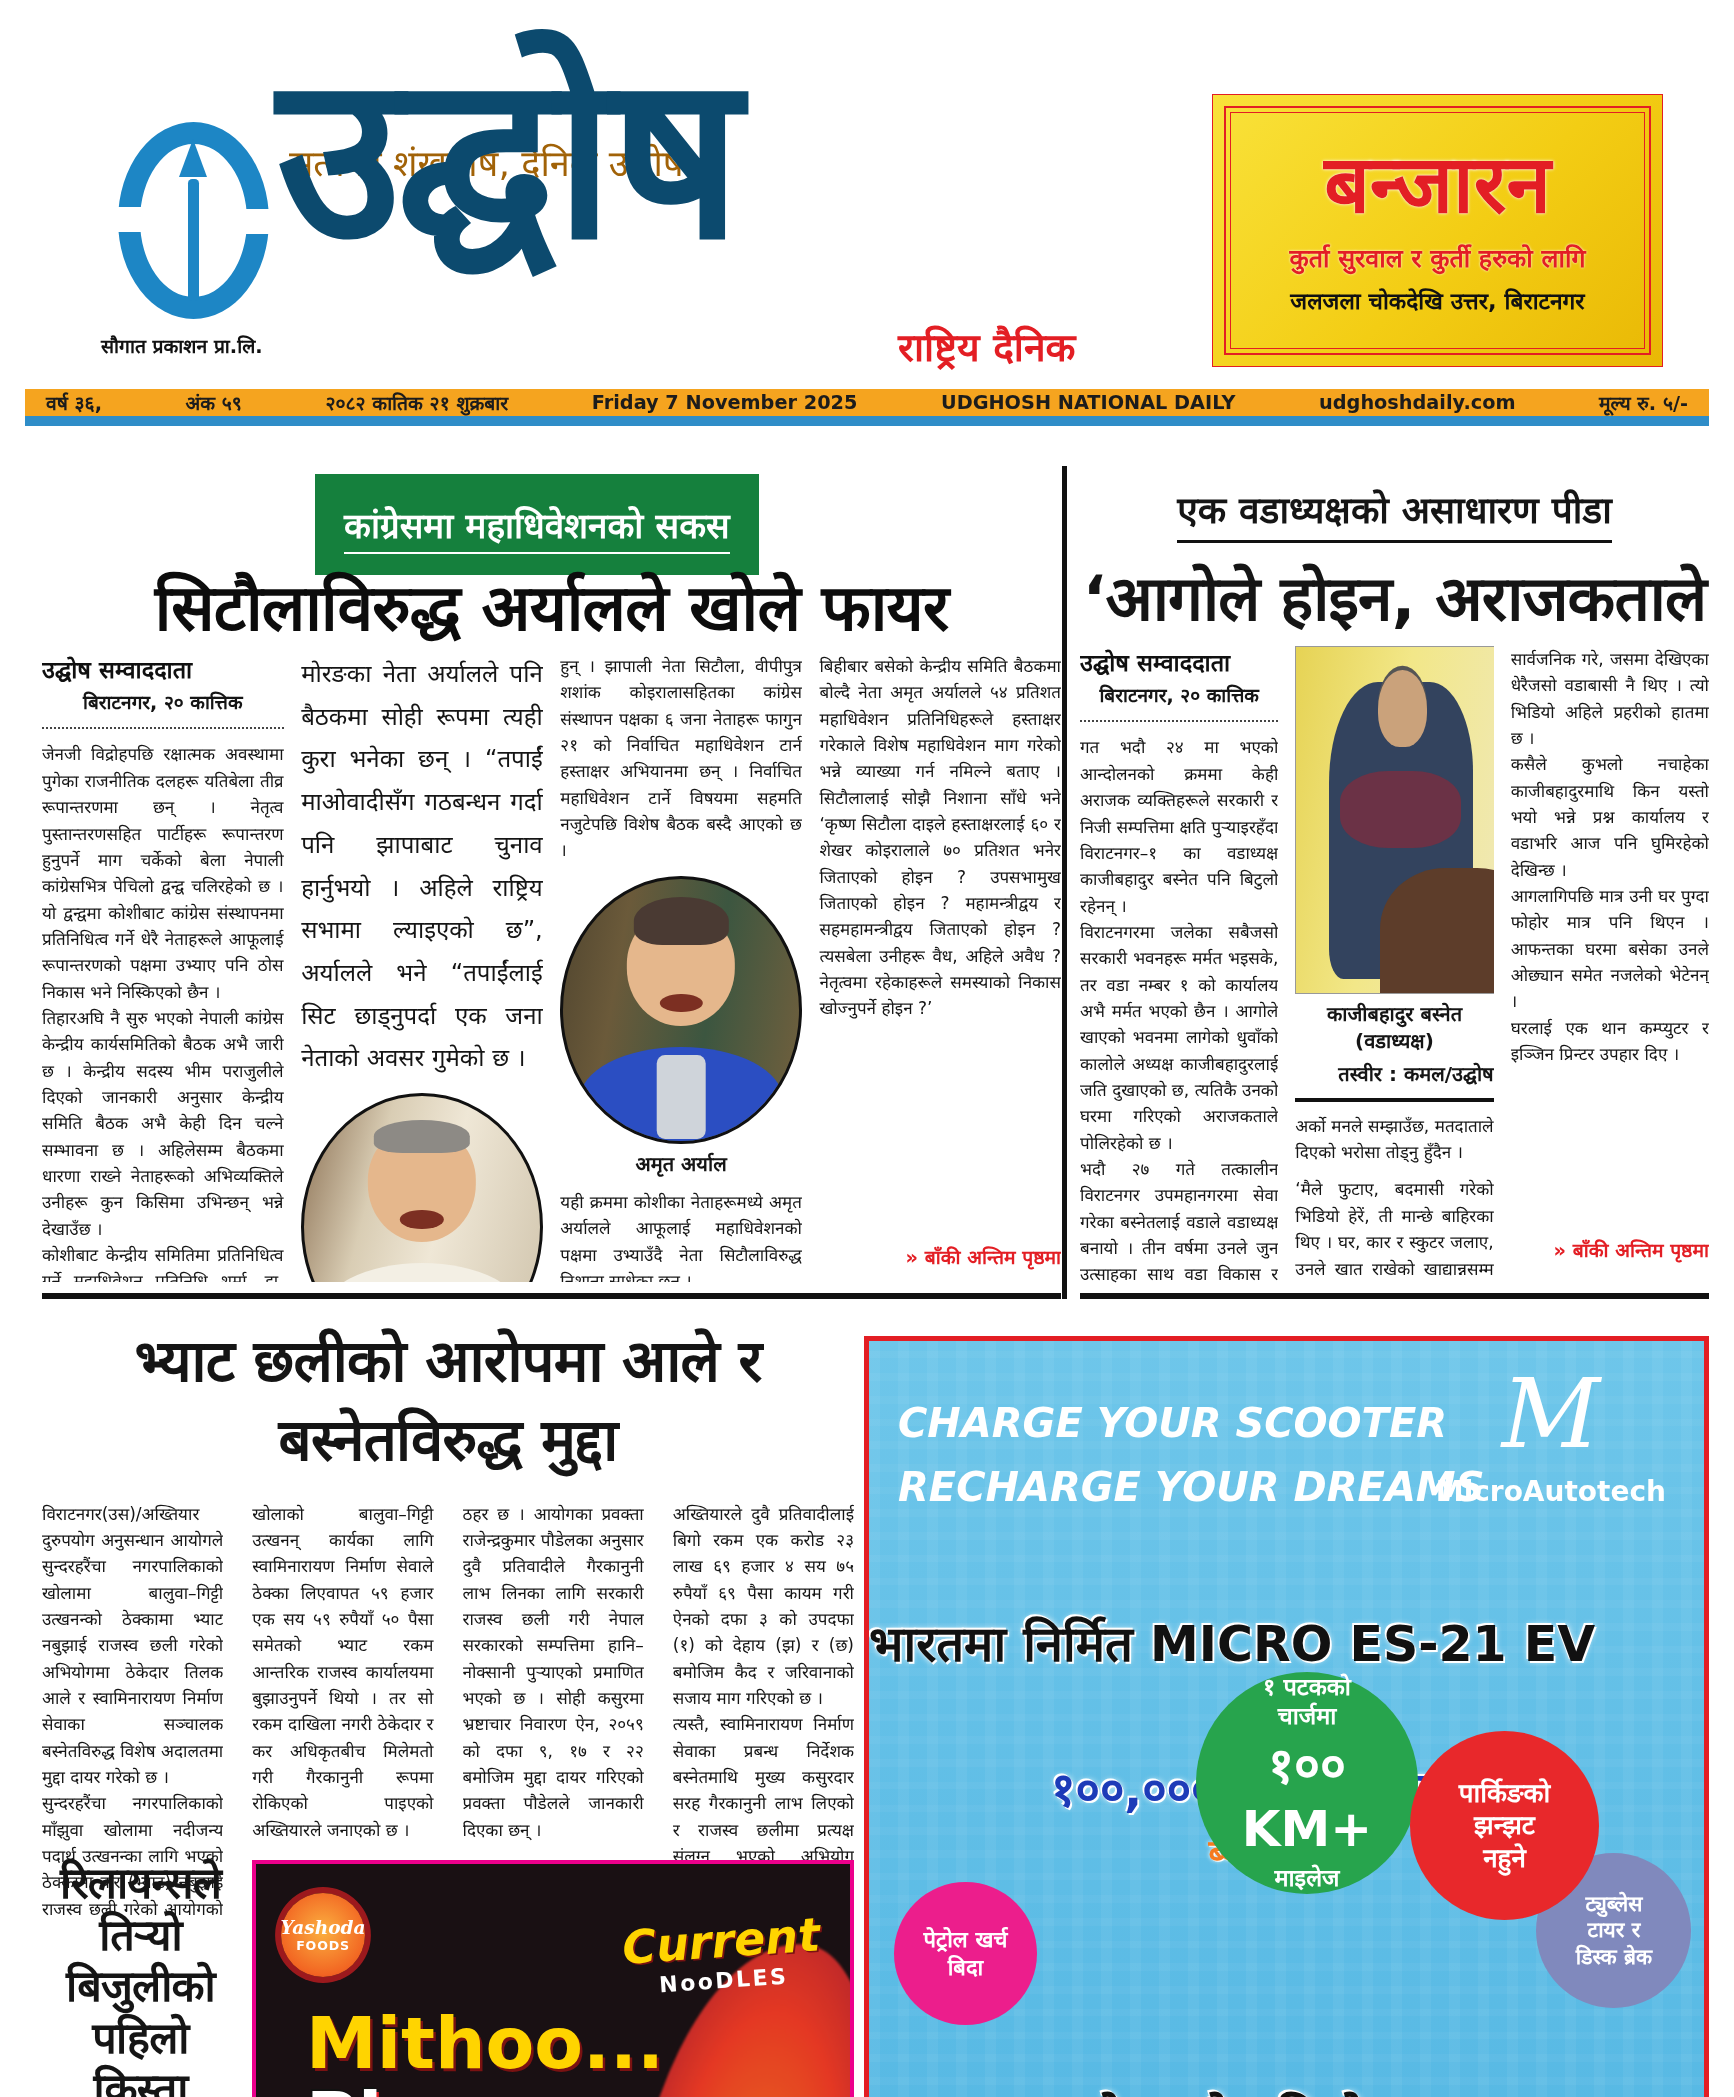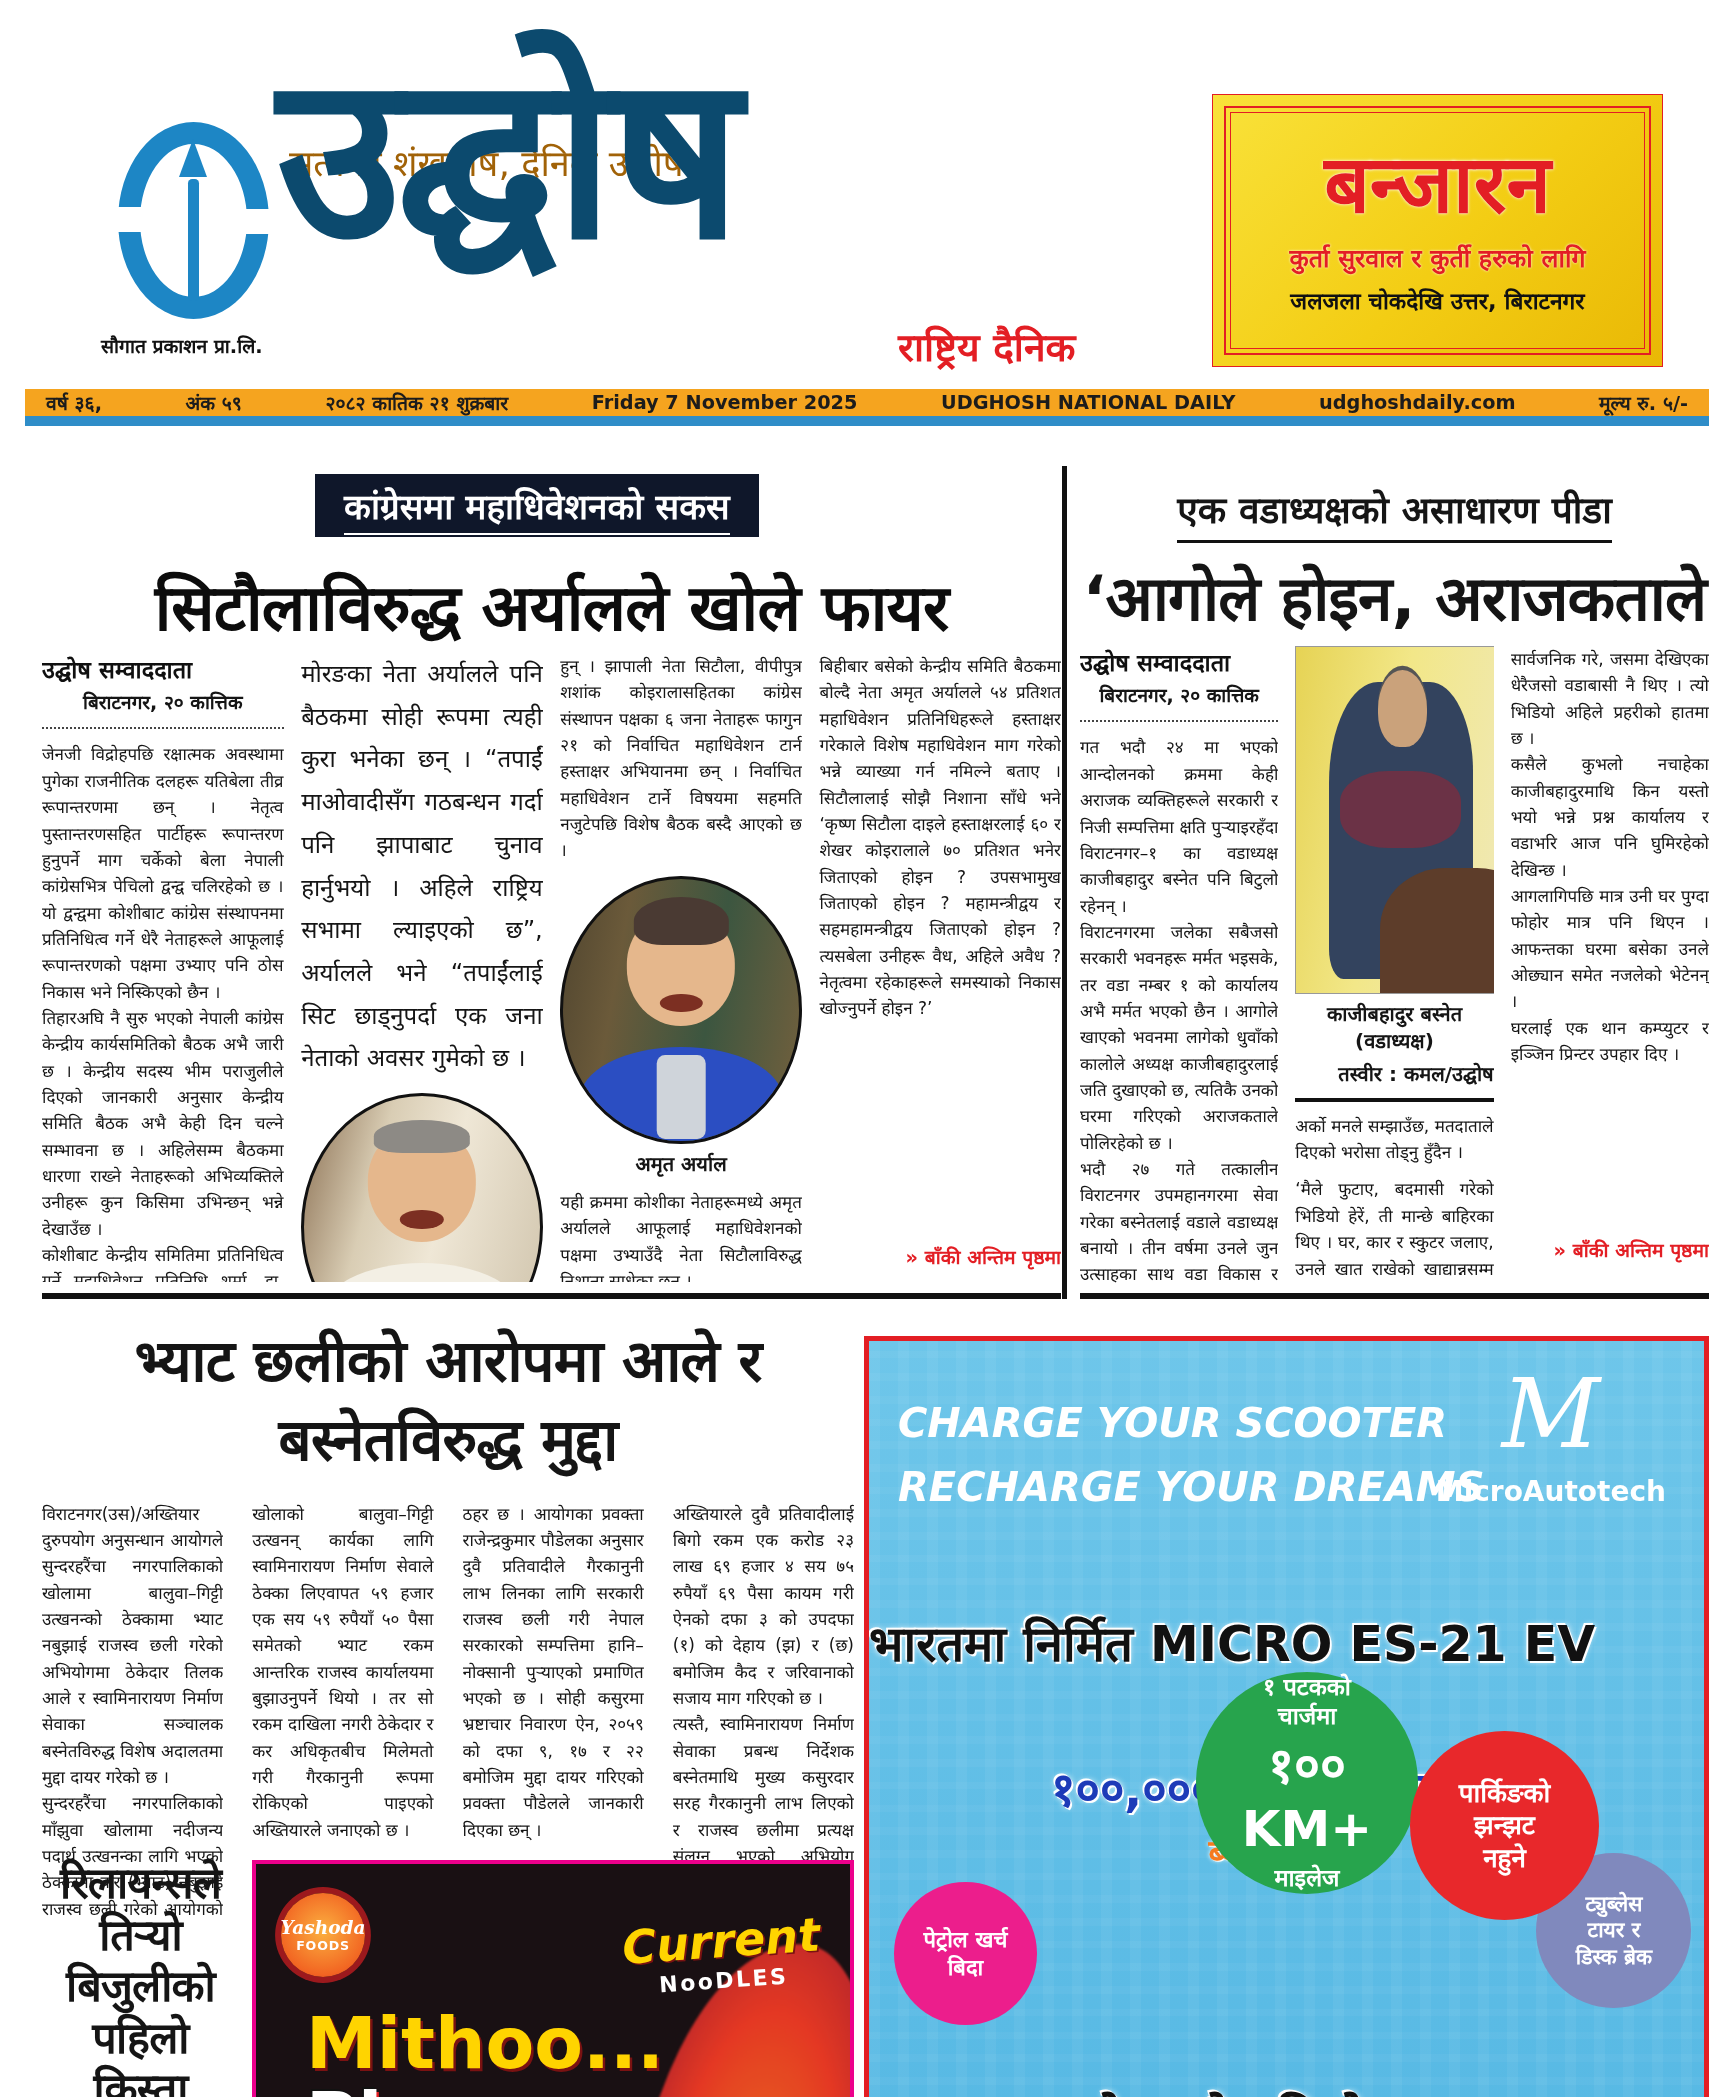--- a/index.html
+++ b/index.html
@@ -34,21 +34,21 @@
   
   .bodytext{font-size:17px;line-height:1.55;text-align:justify;white-space:pre-line;overflow:hidden;}
   .byline{font-size:23.5px;font-weight:800;color:#101010;}
   .place{font-size:19px;font-weight:700;margin-top:4.2px;text-align:center;}
   .dotted{border-bottom:2.9px dotted #444;margin:11.7px 0 12.6px;}
   .continued{color:#e31e24;font-weight:800;font-size:19.3px;text-align:right;margin-top:11px;}
   .caption{font-size:20px;font-weight:700;text-align:center;margin-top:5.9px;}
 
   
   .main-article{position:absolute;left:42px;top:466px;width:1019px;height:833px;border-bottom:6.7px solid #111;}
-  .kicker{position:absolute;left:273px;top:8.4px;background:#0f172a;color:#fff;padding:8px 29px;}
+  .kicker{position:absolute;left:273px;top:8.4px;background:#15803d;color:#fff;padding:27px 29px;}
   .kicker span{font-size:35px;font-weight:700;border-bottom:2.5px solid #fff;padding-bottom:5.9px;}
   .main-headline{position:absolute;left:0;top:96px;width:100%;text-align:center;font-size:64px;font-weight:900;color:#0c0c0c;letter-spacing:-0.8px;}
   .main-cols{position:absolute;left:0;top:187px;width:100%;height:629px;display:flex;gap:17.6px;}
   .main-cols .col{flex:1;overflow:hidden;}
   .intro-large{font-size:24px;line-height:1.78;text-align:justify;white-space:pre-line;}
   .photo-oval{width:100%;height:268px;border:3.4px solid #111;border-radius:50%;position:relative;overflow:hidden;margin-top:12.6px;}
   .ph1{background:linear-gradient(105deg,#8a6f52 0%,#d9cdb4 30%,#efe7d6 55%,#cfc3ab 100%);}
   .ph2{background:linear-gradient(100deg,#50452f 0%,#6b5a3a 25%,#3c5640 60%,#75603d 100%);}
   .photo-oval .face{position:absolute;left:50%;top:12%;transform:translateX(-50%);width:46%;height:44%;background:#e5b78c;border-radius:46% 46% 50% 50%;}
   .photo-oval .face:before{content:"";position:absolute;left:6%;top:-12%;width:88%;height:42%;background:#4a3a33;border-radius:50% 50% 30% 30%;}

